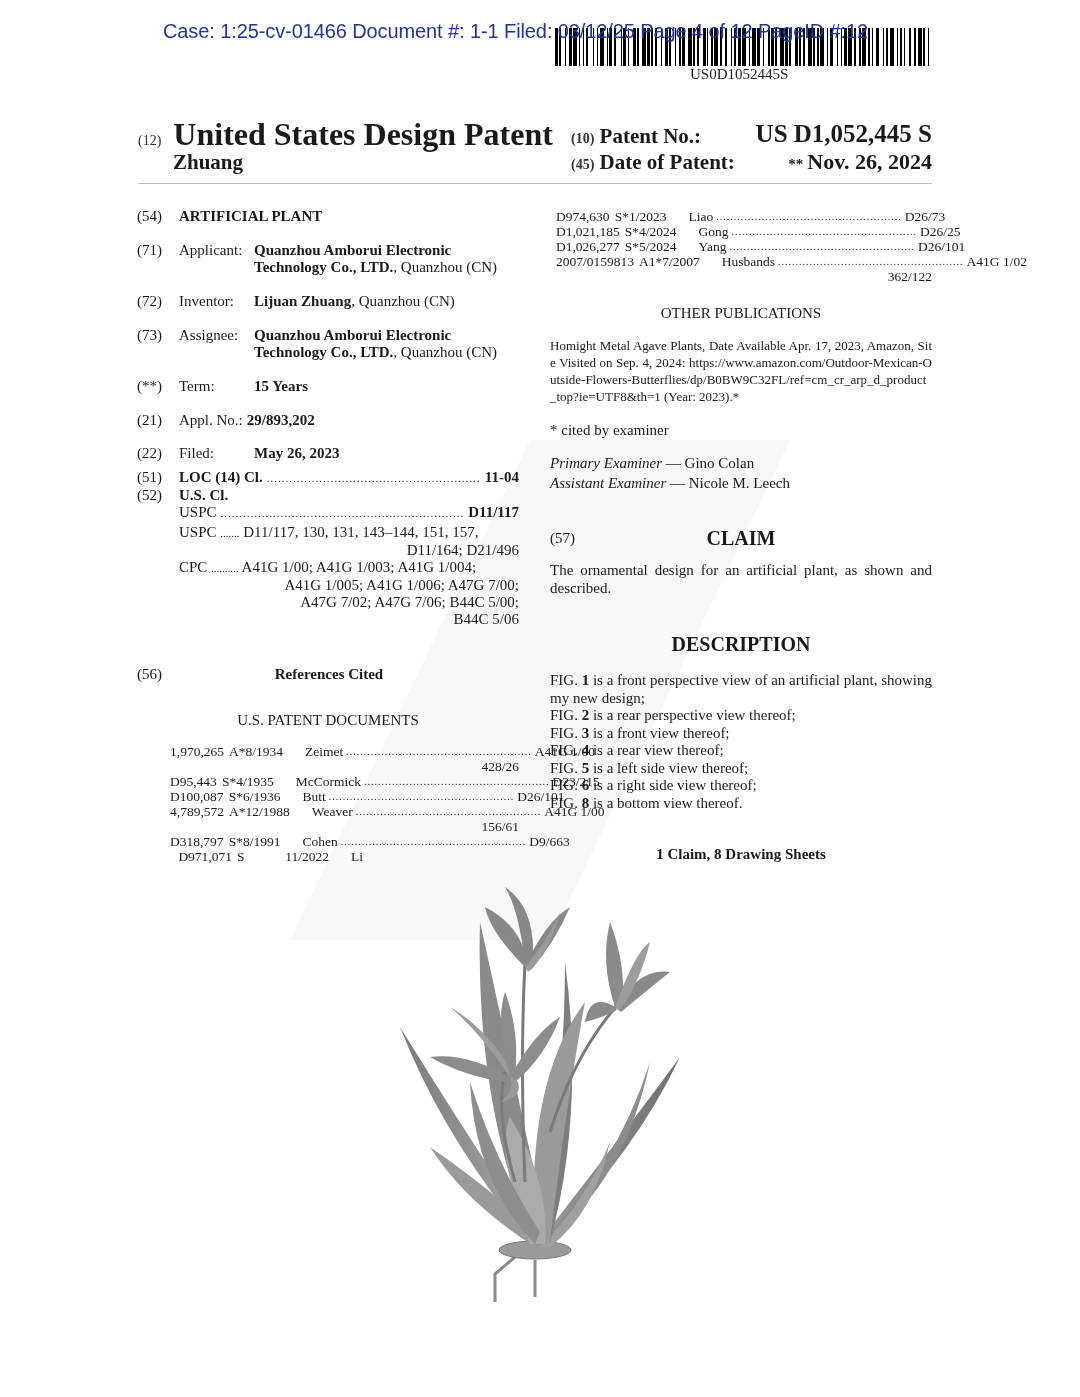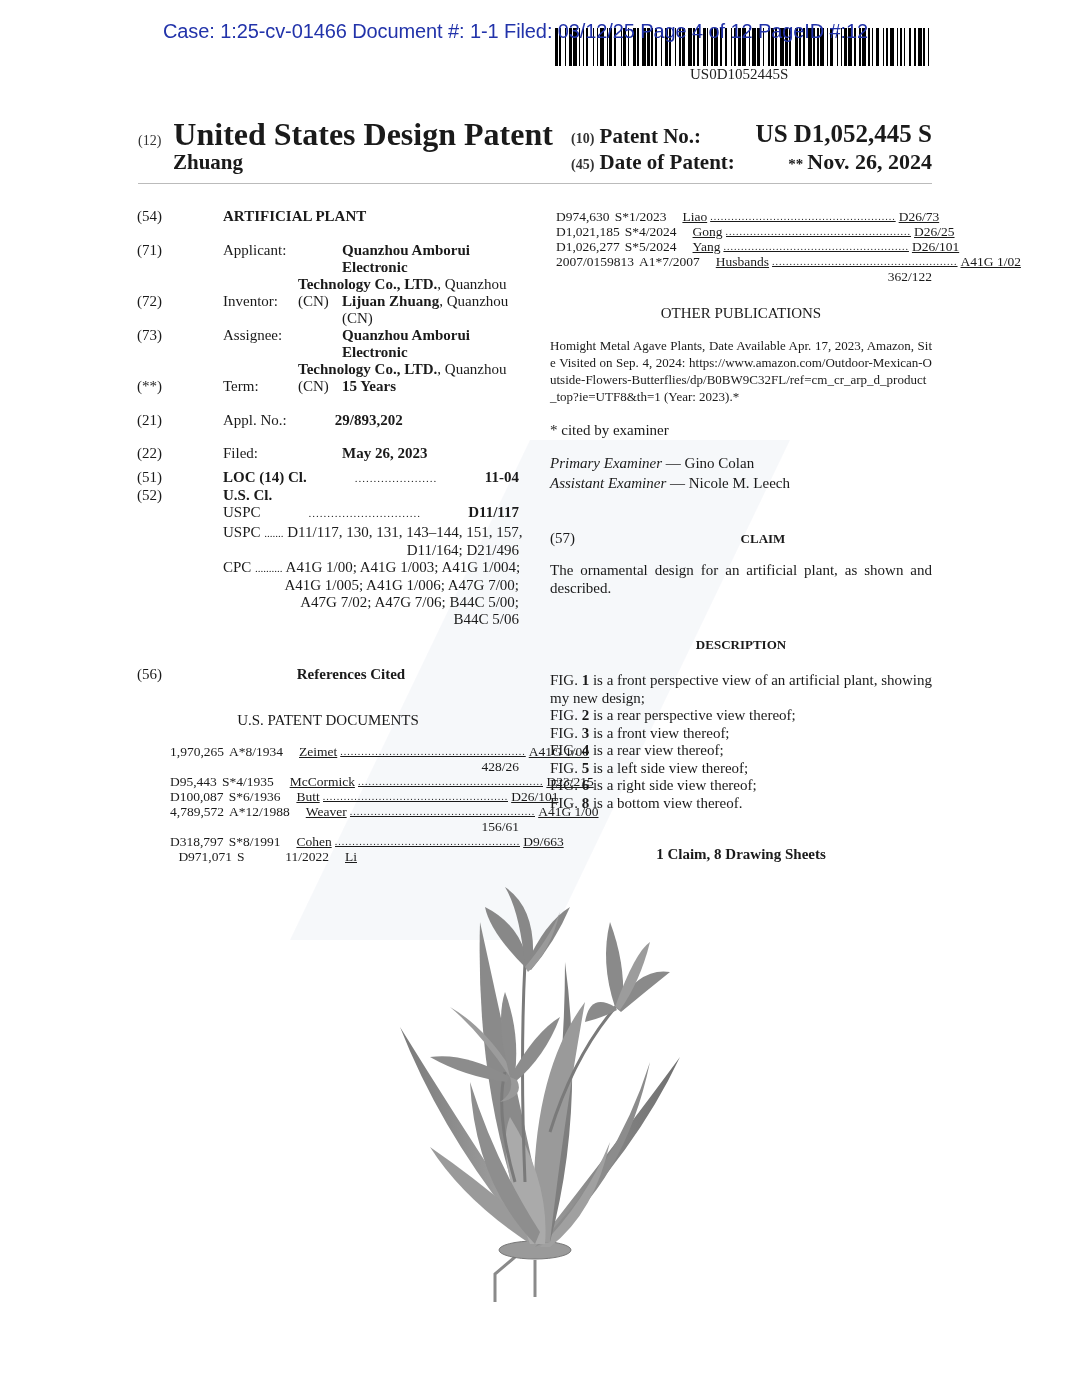--- a/index.html
+++ b/index.html
@@ -21,43 +21,43 @@
   .inventor-surname { left: 173px; top: 150px; font-size: 21px; font-weight: bold; }
   .patno { left: 571px; top: 124px; font-size: 21px; font-weight: bold; white-space: nowrap; }
   .patno-val { right: 148px; top: 120px; font-size: 25px; font-weight: bold; white-space: nowrap; }
   .patdate { left: 571px; top: 150px; font-size: 21px; font-weight: bold; white-space: nowrap; }
   .patdate-val { right: 148px; top: 149px; font-size: 22px; font-weight: bold; white-space: nowrap; margin-left: 27px; }
   .patdate-val .stars { font-size: 15px; font-weight: bold; margin-right: 4px; }
   .rule { left: 138px; top: 183px; width: 794px; height: 1px; background: #bbb; }
 
   
   .lc { left: 137px; width: 382px; font-size: 15px; line-height: 17px; }
-  .row { display: flex; gap: 44px; }
+  .row { display: flex; }
   .code { width: 42px; flex: none; }
   .b { font-weight: bold; }
   .leader { display: flex; align-items: baseline; }
   .leader .dots { flex: 1; overflow: hidden; white-space: nowrap; margin: 0 4px; letter-spacing: 1px; font-size: 11px; }
   .right { text-align: right; }
   .center { text-align: center; }
 
   
   .ref { font-size: 13.5px; line-height: 15px; }
   .ref .r { display: flex; white-space: nowrap; }
   .ref .pn { text-align: right; }
   .ref .kind { width: 22px; padding-left: 5px; }
   .ref .star { width: 14px; }
   .ref .dt { text-align: right; }
-  .ref .nm { flex: 1; display: flex; padding-left: 16px; text-decoration: underline; }
+  .ref .nm { flex: 1; display: flex; padding-left: 22px; }
   .ref .nm .dots { flex: 1; overflow: hidden; margin: 0 3px; font-size: 10px; letter-spacing: 1px; }
   .ref .cls { text-align: center; }
 
   
   .rc { left: 550px; width: 382px; font-size: 15px; line-height: 17.5px; }
   .small { font-size: 13px; line-height: 17px; }
-  .heading { font-weight: bold; font-size: 13px; }
+  .heading { font-weight: bold; font-size: 20px; }
 
   
   .watermark { left: 230px; top: 380px; width: 620px; height: 620px; z-index: 0; pointer-events: none; opacity: 0.05; }
 
   
   .drawing { left: 385px; top: 882px; width: 310px; height: 450px; z-index: 1; }
 </style>
 </head>
 <body>
 

